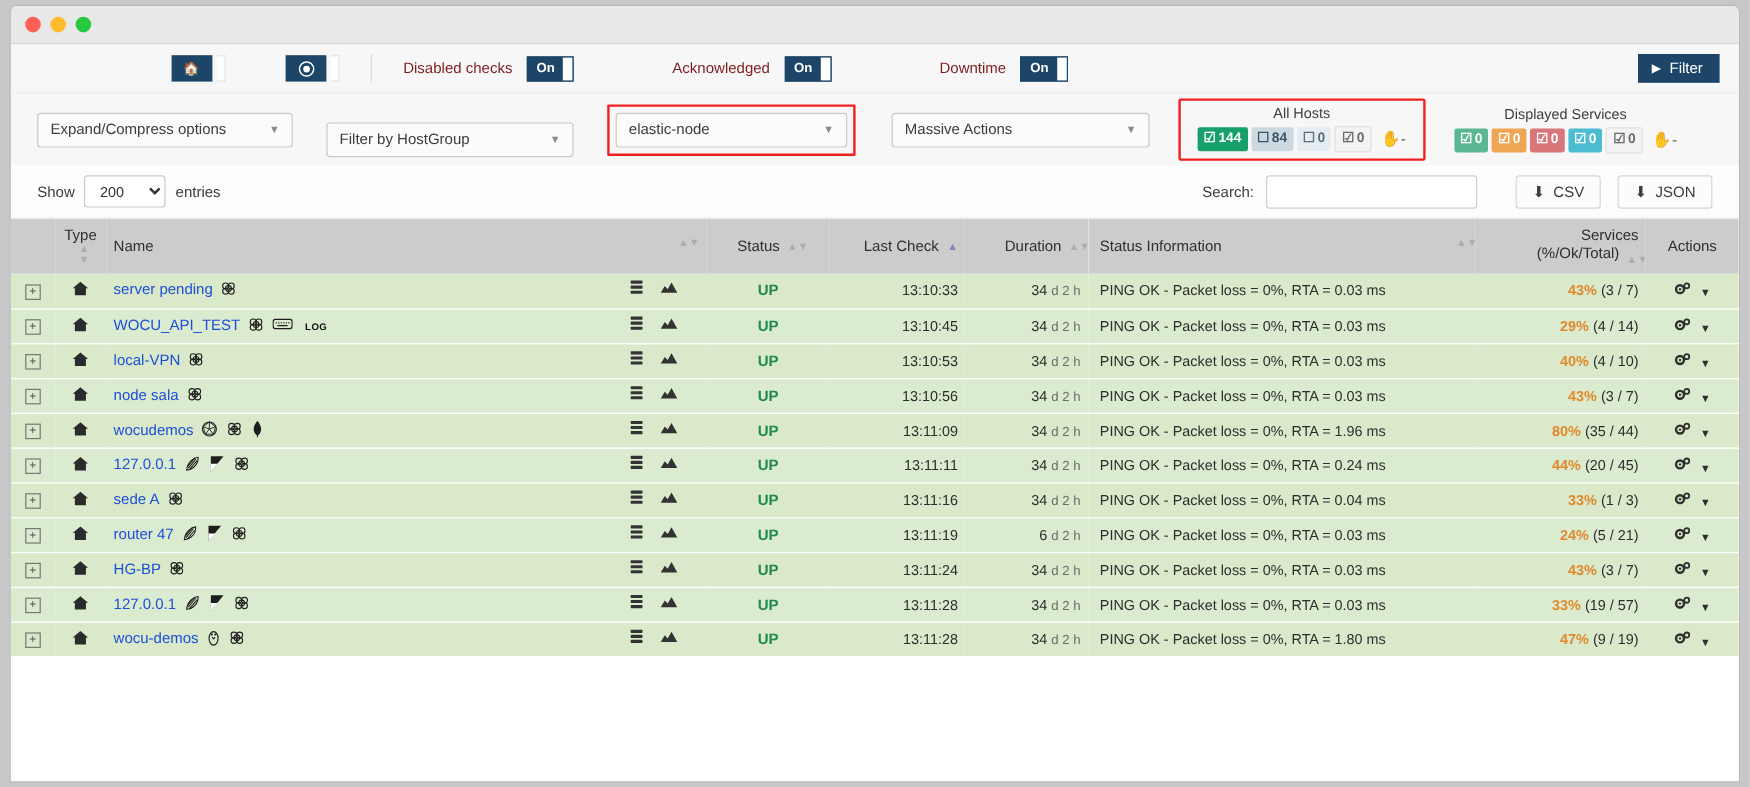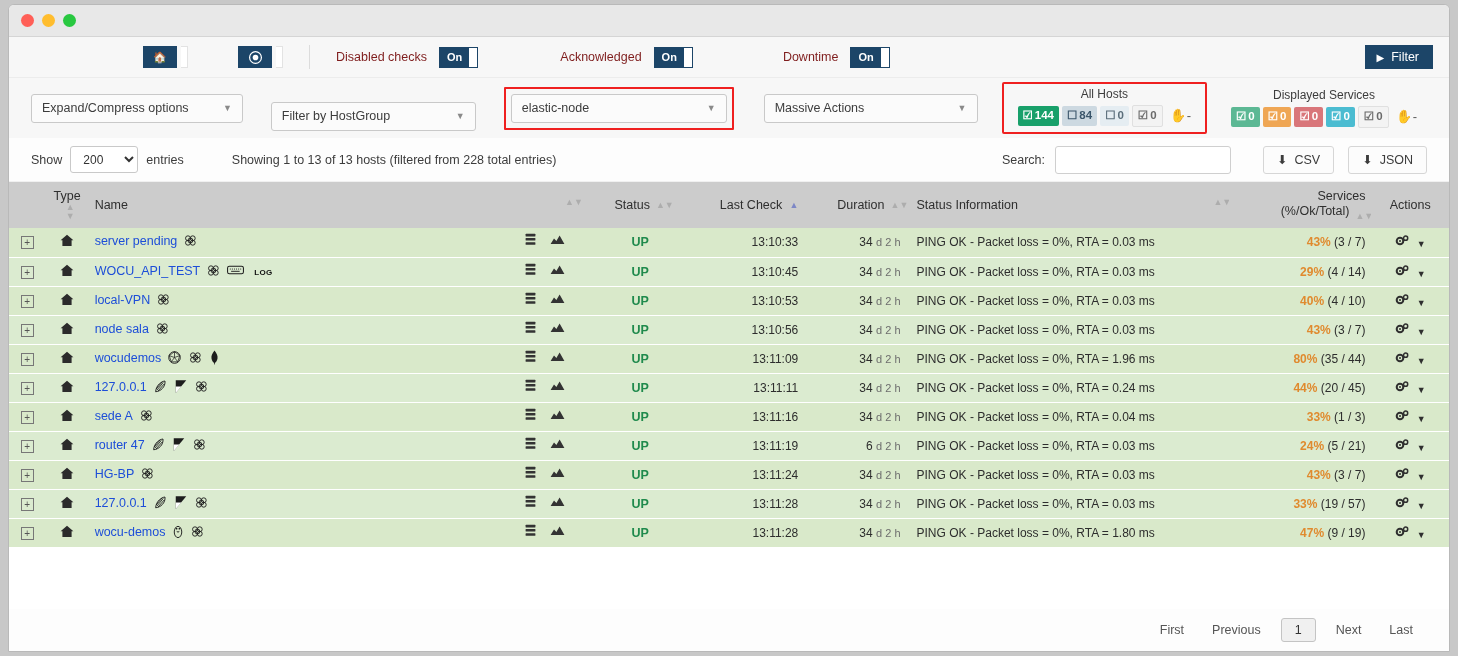--- a/index.html
+++ b/index.html
@@ -85,21 +85,21 @@
     height: 29px; border: 1px solid #c9c9c9; background: #fbfbfb;
     border-radius: 3px; display: flex; align-items: center;
     padding: 0 10px; font-size: 12.5px; color: #3c3c3c; position: relative;
     cursor: pointer;
   }
   .sel .caret {
     margin-left: auto; padding-left: 12px; color: #8a8a8a; font-size: 9px;
   }
   .sel.w1 { width: 213px; text-align: center; }
   .sel.w2 { width: 206px; margin-left: 28px; margin-top: 16px; }
-  .sel.w3 { width: 216px; }
+  .sel.w3 { width: 193px; }
   .sel.w4 { width: 215px; margin-left: 30px; }
   .hl-box {
     border: 2px solid #ef2020; padding: 5px; margin-left: 28px;
     display: inline-flex; border-radius: 1px;
   }
   .hosts-hl {
     border: 2px solid #ef2020; border-radius: 2px;
     padding: 3px 14px 5px; margin-left: 24px;
   }
   .stat-block { text-align: center; }
@@ -321,21 +321,20 @@
     </div>
     <div style="width:10px"></div>
   </div>
 
   <div class="toolbar3">
     <span class="show-label">Show</span>
     <select class="entries-sel">
       <option>200</option>
     </select>
     <span class="show-label">entries</span>
-    <span class="showing-text">Showing 1 to 13 of 13 hosts (filtered from 228 total entries)</span>
     <span class="spacer-grow"></span>
     <span class="search-label">Search:</span>
     <input class="search-input" type="text" placeholder="" style="">
     <span style="width:18px"></span>
     <div class="dl-btn">
       <span>⬇</span>
       <span>CSV</span>
     </div>
     <div class="dl-btn">
       <span>⬇</span>
@@ -815,20 +814,13 @@
     <td class="c-act"><span class="gear"><svg width="15" height="13" viewBox="0 0 15 13">
                   <circle cx="5" cy="7" r="3.3" fill="none" stroke="#2f2f2f" stroke-width="2"></circle>
                   <circle cx="5" cy="7" r="1" fill="#2f2f2f"></circle>
                   <circle cx="10.6" cy="4.2" r="2.1" fill="none" stroke="#2f2f2f" stroke-width="1.5"></circle>
                 </svg></span><span class="dncaret">▼</span></td>
           </tr>
         </tbody>
     </table>
   </div>
 
-  <div class="pager">
-    <span class="pg">First</span>
-    <span class="pg">Previous</span>
-    <span class="pg cur">1</span>
-    <span class="pg">Next</span>
-    <span class="pg">Last</span>
-  </div>
 </div>
 
 </body></html>

